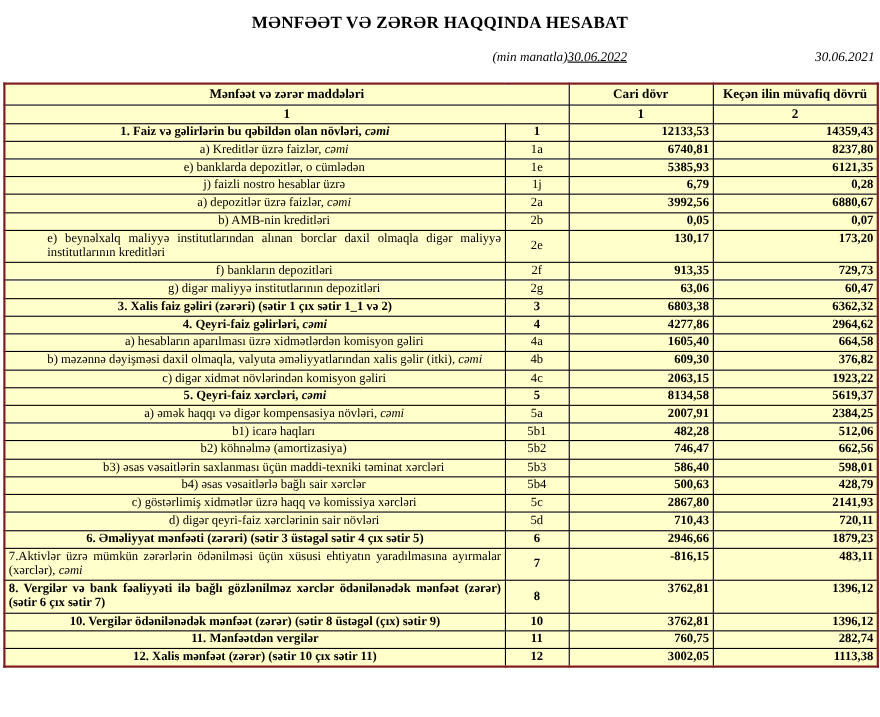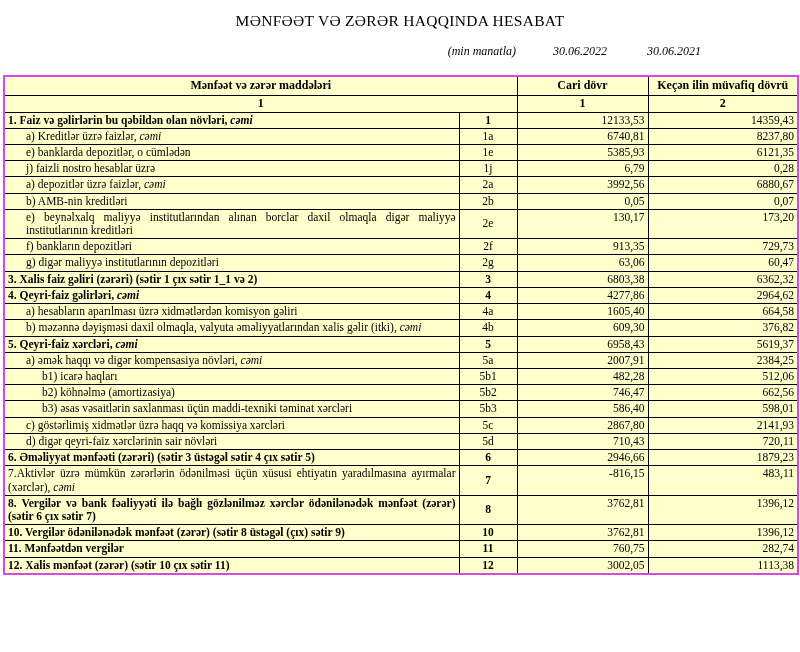--- a/index.html
+++ b/index.html
@@ -13,41 +13,41 @@
     color: #000;
   }
   .page {
     width: 800px;
     height: 652px;
     box-sizing: border-box;
     overflow: hidden;
   }
   .title {
     text-align: center;
-    font-weight: normal;
+    font-weight: bold;
     font-size: 15.5px;
     margin-top: 12px;
     letter-spacing: 0.3px;
   }
   .meta-line {
     display: flex;
     width: 794px;
     margin: 14px 3px 16px 3px;
     font-style: italic;
     font-size: 12px;
   }
   .meta-line .m1 { width: 513px; text-align: right; }
-  .meta-line .m2 { width: 131px; text-align: center; padding-right: 3px; box-sizing: border-box; }
-  .meta-line .m3 { width: 150px; text-align: left; padding-right: 2px; box-sizing: border-box; }
+  .meta-line .m2 { width: 131px; text-align: left; padding-right: 3px; box-sizing: border-box; text-decoration: underline; }
+  .meta-line .m3 { width: 150px; text-align: right; padding-right: 2px; box-sizing: border-box; }
   table.report {
     border-collapse: collapse;
     table-layout: fixed;
     margin: 16px 3px;
     width: 794px;
-    border: 2px solid #d946ef;
+    border: 2px solid #7f1d1d;
     font-size: 11.5px;
   }
   table.report td, table.report th {
     border: 1px solid #000;
     background: #FFFFCC;
     padding: 1px 3px;
     box-sizing: border-box;
     line-height: 1.15;
     overflow: hidden;
   }
@@ -56,27 +56,27 @@
     text-align: center;
     height: 19px;
     font-size: 12px;
   }
   th.hnum {
     font-weight: bold;
     text-align: center;
     height: 17px;
     font-size: 12px;
   }
-  td.desc { text-align: left; height: 16px; vertical-align: middle; }
+  td.desc { text-align: center; height: 16px; vertical-align: middle; }
   td.code { text-align: center; vertical-align: middle; height: 16px; }
-  td.val  { text-align: right; font-weight: normal; vertical-align: top; padding-right: 4px; height: 16px; }
+  td.val  { text-align: right; font-weight: bold; vertical-align: top; padding-right: 4px; height: 16px; }
   tr.r-section td.desc { font-weight: bold; }
   tr.r-section td.code { font-weight: bold; }
   tr.r-note td.code { font-weight: bold; }
-  tr.r-sub td.desc  { padding-left: 21px; }
+  tr.r-sub td.desc  { padding-left: 38px; }
   tr.r-sub2 td.desc { padding-left: 37px; }
   tr.wrap td.desc { text-align: justify; height: auto; }
   .it { font-style: italic; }
 </style>
 </head>
 <body>
 
 <div class="page">
 
   <div class="title">MƏNFƏƏT VƏ ZƏRƏR HAQQINDA HESABAT</div>
@@ -178,24 +178,30 @@
           <td class="code">4a</td>
           <td class="val">1605,40</td>
           <td class="val">664,58</td>
         </tr>
         <tr class="r-sub wrap">
           <td class="desc"><span>b) məzənnə dəyişməsi daxil olmaqla, valyuta əməliyyatlarından xalis gəlir (itki), </span><span class="it">cəmi</span></td>
           <td class="code">4b</td>
           <td class="val">609,30</td>
           <td class="val">376,82</td>
         </tr>
+        <tr class="r-sub">
+          <td class="desc"><span>c) digər xidmət növlərindən komisyon gəliri</span></td>
+          <td class="code">4c</td>
+          <td class="val">2063,15</td>
+          <td class="val">1923,22</td>
+        </tr>
         <tr class="r-section">
           <td class="desc"><span>5. Qeyri-faiz xərcləri, </span><span class="it">cəmi</span></td>
           <td class="code">5</td>
-          <td class="val">6958,43</td>
+          <td class="val">8134,58</td>
           <td class="val">5619,37</td>
         </tr>
         <tr class="r-sub">
           <td class="desc"><span>a) əmək haqqı və digər kompensasiya növləri, </span><span class="it">cəmi</span></td>
           <td class="code">5a</td>
           <td class="val">2007,91</td>
           <td class="val">2384,25</td>
         </tr>
         <tr class="r-sub2">
           <td class="desc"><span>b1) icarə haqları</span></td>
@@ -207,20 +213,26 @@
           <td class="desc"><span>b2) köhnəlmə (amortizasiya)</span></td>
           <td class="code">5b2</td>
           <td class="val">746,47</td>
           <td class="val">662,56</td>
         </tr>
         <tr class="r-sub2">
           <td class="desc"><span>b3) əsas vəsaitlərin saxlanması üçün maddi-texniki təminat xərcləri</span></td>
           <td class="code">5b3</td>
           <td class="val">586,40</td>
           <td class="val">598,01</td>
+        </tr>
+        <tr class="r-sub2">
+          <td class="desc"><span>b4) əsas vəsaitlərlə bağlı sair xərclər</span></td>
+          <td class="code">5b4</td>
+          <td class="val">500,63</td>
+          <td class="val">428,79</td>
         </tr>
         <tr class="r-sub">
           <td class="desc"><span>c) göstərlimiş xidmətlər üzrə haqq və komissiya xərcləri</span></td>
           <td class="code">5c</td>
           <td class="val">2867,80</td>
           <td class="val">2141,93</td>
         </tr>
         <tr class="r-sub">
           <td class="desc"><span>d) digər qeyri-faiz xərclərinin sair növləri</span></td>
           <td class="code">5d</td>

